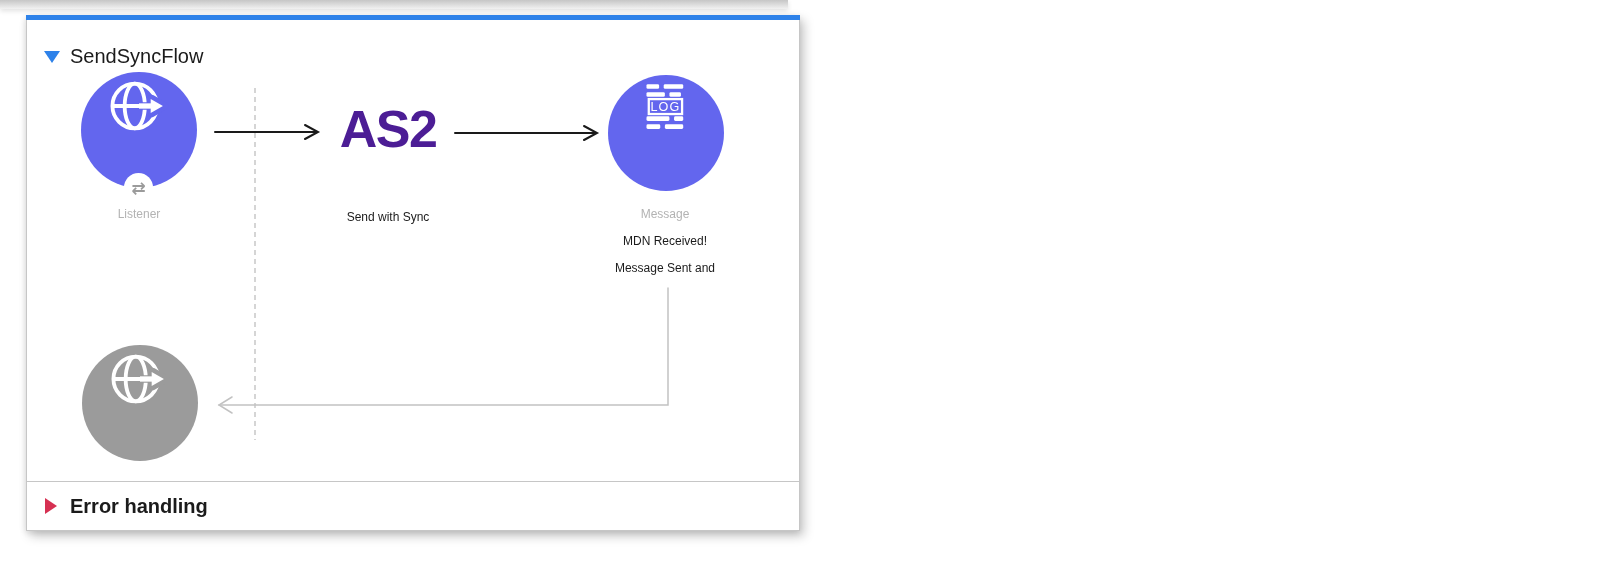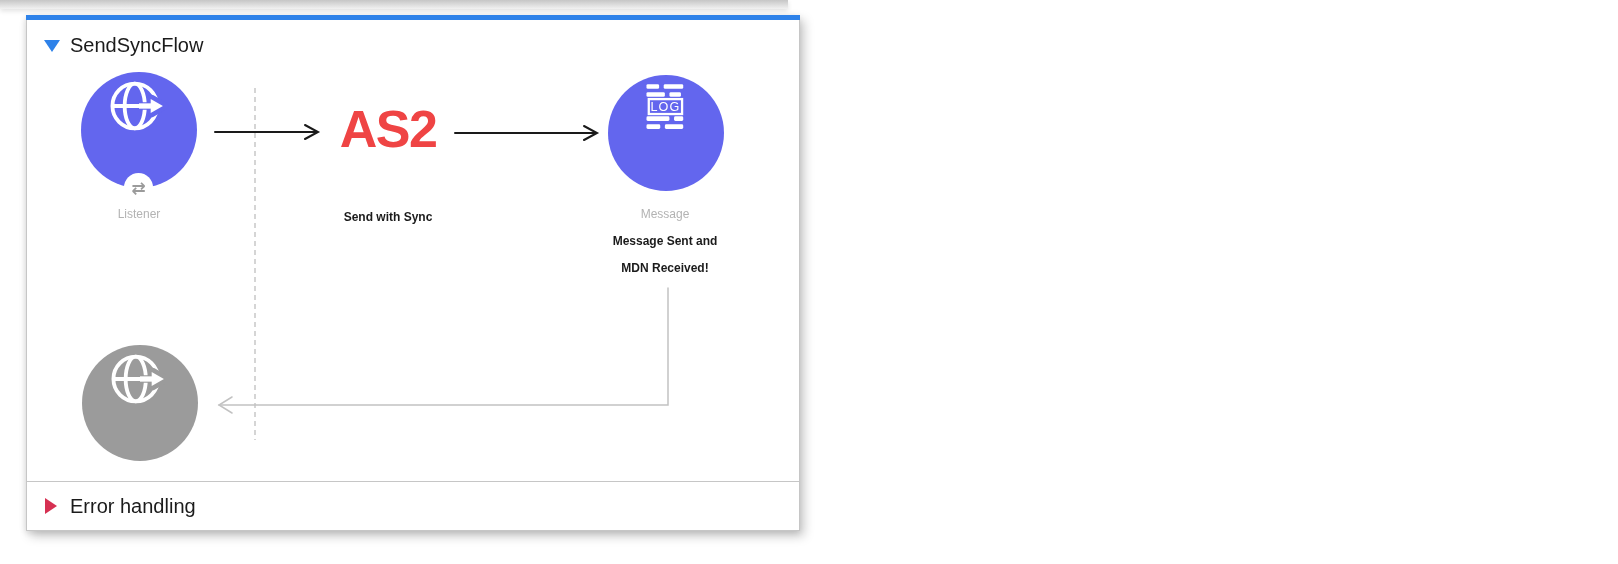--- a/index.html
+++ b/index.html
@@ -27,21 +27,21 @@
     border: 1px solid var(--border-gray);
     box-shadow: 4px 5px 10px rgba(0,0,0,0.22), -1px 2px 6px rgba(0,0,0,0.10);
     box-sizing: border-box;
   }
   .flow-topbar {
     position: absolute; left: -1px; top: -1px; right: -1px; height: 5px;
     background: var(--accent-blue);
   }
 
   .flow-header {
-    position: absolute; left: 17px; top: 18px;
+    position: absolute; left: 17px; top: 29px;
     display: flex; align-items: center; gap: 10px;
   }
   .tri-down {
     width: 0; height: 0;
     border-left: 8px solid transparent;
     border-right: 8px solid transparent;
     border-top: 12px solid var(--accent-blue);
   }
   .flow-title { font-size: 20px; font-weight: 500; color: #1b1b1b; }
 
@@ -61,42 +61,42 @@
     position: absolute; left: 43px; top: 101px;
     width: 29px; height: 29px; border-radius: 50%;
     background: #ffffff;
     display: flex; align-items: center; justify-content: center;
     font-family: "DejaVu Sans", sans-serif;
     font-size: 17px; color: #9b9b9b; font-weight: 600;
   }
 
   .labels { position: absolute; text-align: center; font-size: 12px; line-height: 27px; }
   .type-label { color: var(--label-gray); }
-  .caption { color: #1b1b1b; font-weight: 700; }
+  .caption { color: #1b1b1b; font-weight: 400; }
 
   .as2-logo {
     position: absolute; left: 261px; top: 83px; width: 200px;
     text-align: center;
     font-size: 52px; font-weight: 600; letter-spacing: -1.5px;
-    color: #ef4444; line-height: 60px;
+    color: #4c1d95; line-height: 60px;
   }
 
   .error-row {
     position: absolute; left: 0; right: 0; bottom: 0; height: 48px;
     border-top: 1px solid var(--border-gray);
     display: flex; align-items: center; padding-left: 18px; gap: 13px;
     background: #ffffff;
   }
   .tri-right {
     width: 0; height: 0;
     border-top: 8px solid transparent;
     border-bottom: 8px solid transparent;
     border-left: 12px solid var(--error-red);
   }
-  .error-label { font-size: 20px; font-weight: 400; color: #1b1b1b; }
+  .error-label { font-size: 20px; font-weight: 700; color: #1b1b1b; }
 </style>
 </head>
 <body>
 
 <div class="top-strip"></div>
 
 <div class="flow">
   <div class="flow-topbar"></div>
 
   <div class="flow-header">
@@ -161,22 +161,22 @@
           <rect x="34" y="36" width="8" height="4" rx="1.2"></rect>
           <rect x="10" y="43" width="12" height="4" rx="1.2"></rect>
           <rect x="26" y="43" width="16" height="4" rx="1.2"></rect>
         </g>
         <rect x="12" y="21" width="29" height="13" fill="none" stroke="#ffffff" stroke-width="2"></rect>
         <text x="26.5" y="31.5" text-anchor="middle" font-size="11" letter-spacing="1" fill="#ffffff" font-family="Liberation Sans, sans-serif">LOG</text>
       </svg>
     </div>
     <div class="labels" style="left:528px; top:185px; width:220px;">
       <div class="type-label">Message</div>
+      <div class="caption">MDN Received!</div>
       <div class="caption">Message Sent and</div>
-      <div class="caption">MDN Received!</div>
     </div>
 
     <div class="circle gray" style="left:55px; top:329px;">
       <svg width="68" height="68" viewBox="0 0 64 64">
         <g stroke="#ffffff" stroke-width="3.6" fill="none">
           <circle cx="28" cy="32" r="21"></circle>
           <ellipse cx="28" cy="32" rx="9.5" ry="21"></ellipse>
           <line x1="7" y1="32" x2="49" y2="32"></line>
         </g>
         <path d="M32 32 h14 M44 25 l12 7 -12 7 z" stroke="currentColor" stroke-width="7" fill="currentColor" stroke-linejoin="round"></path>

